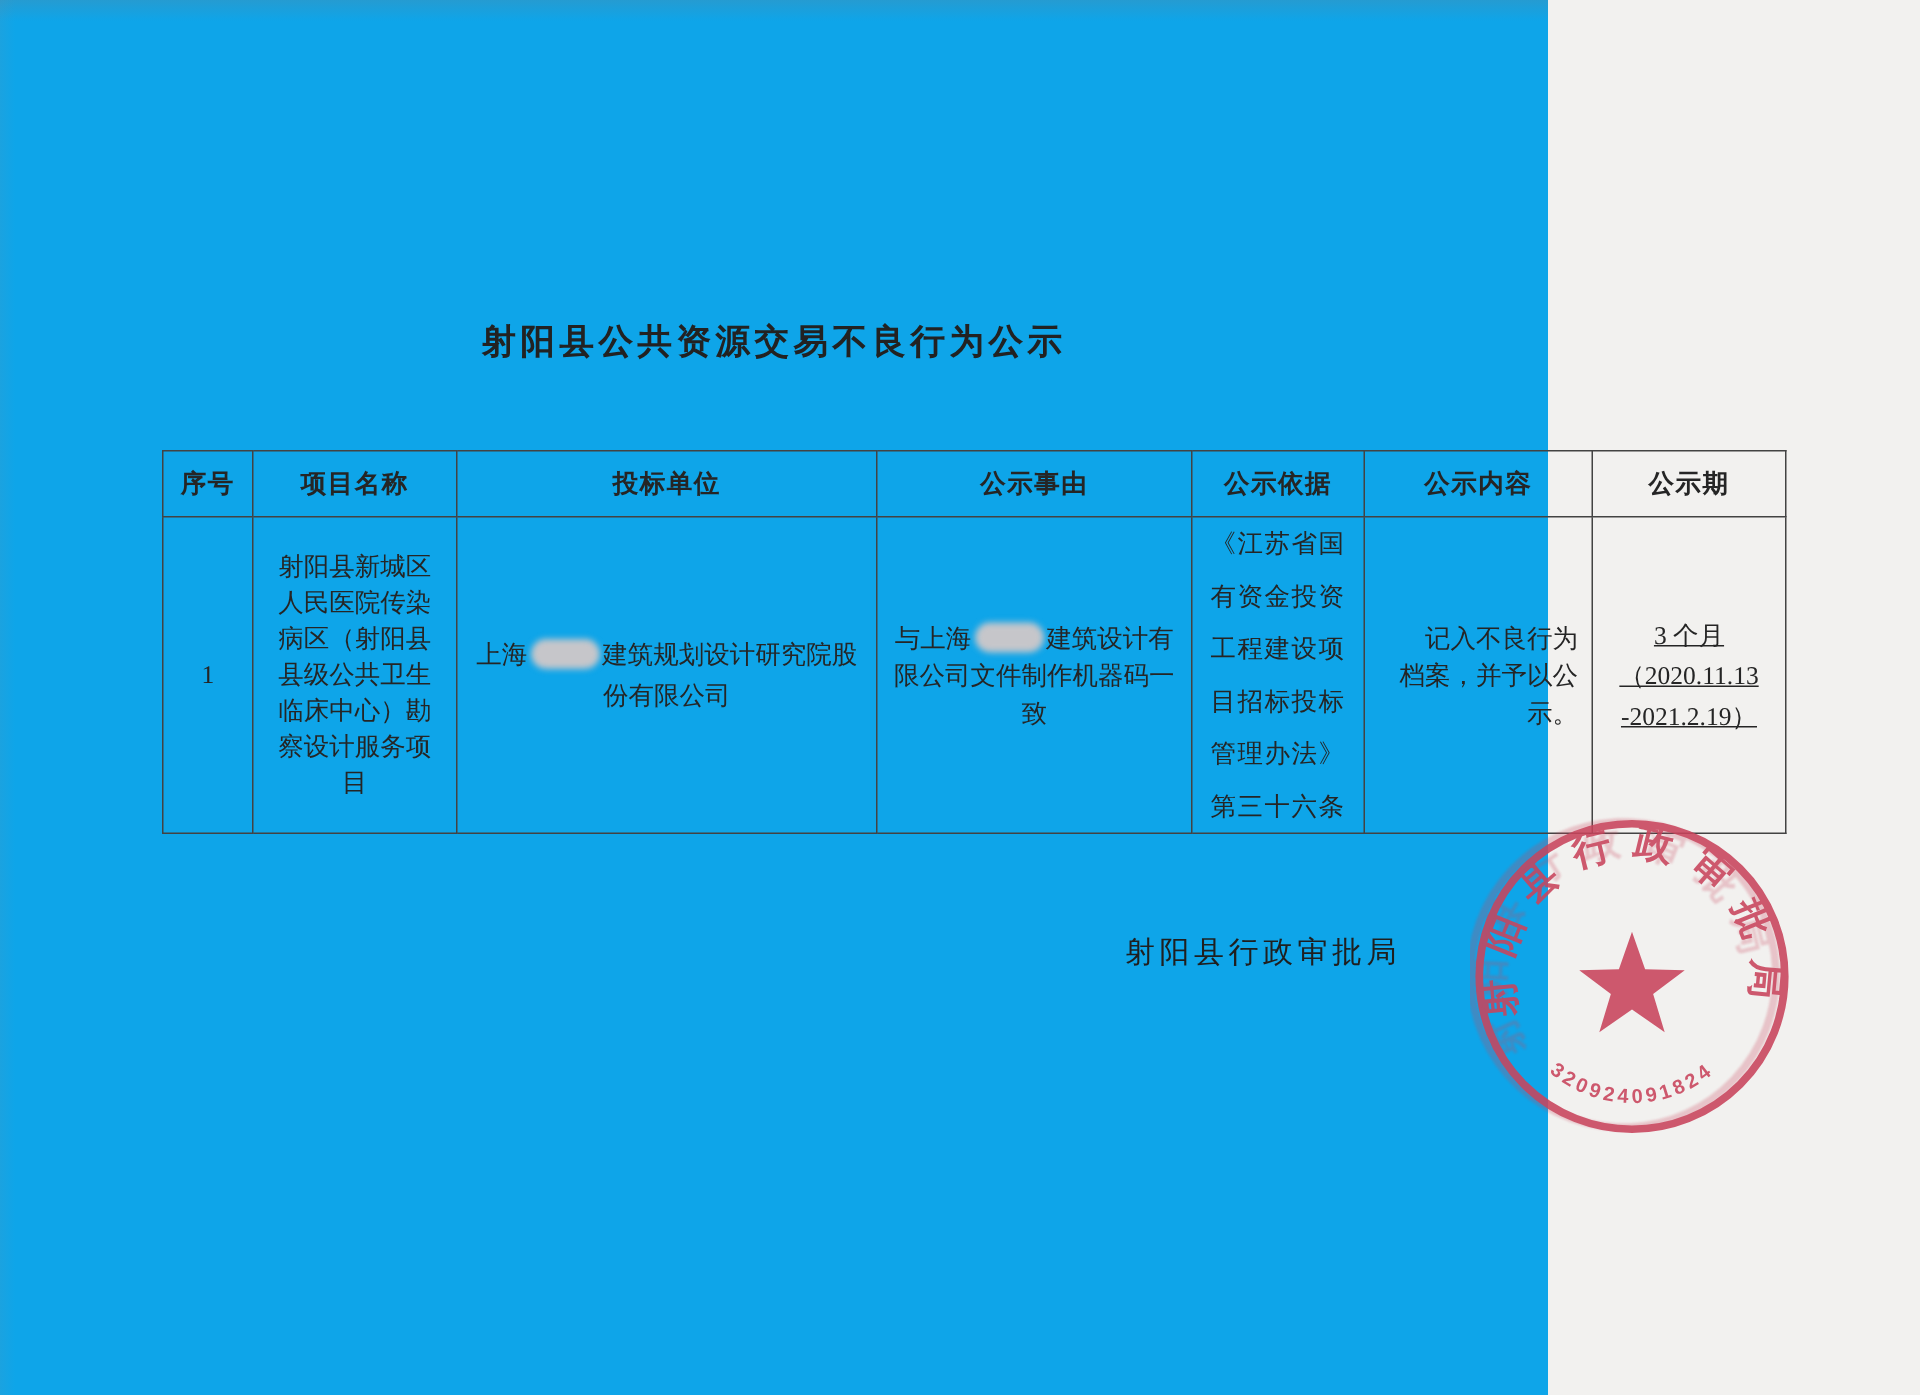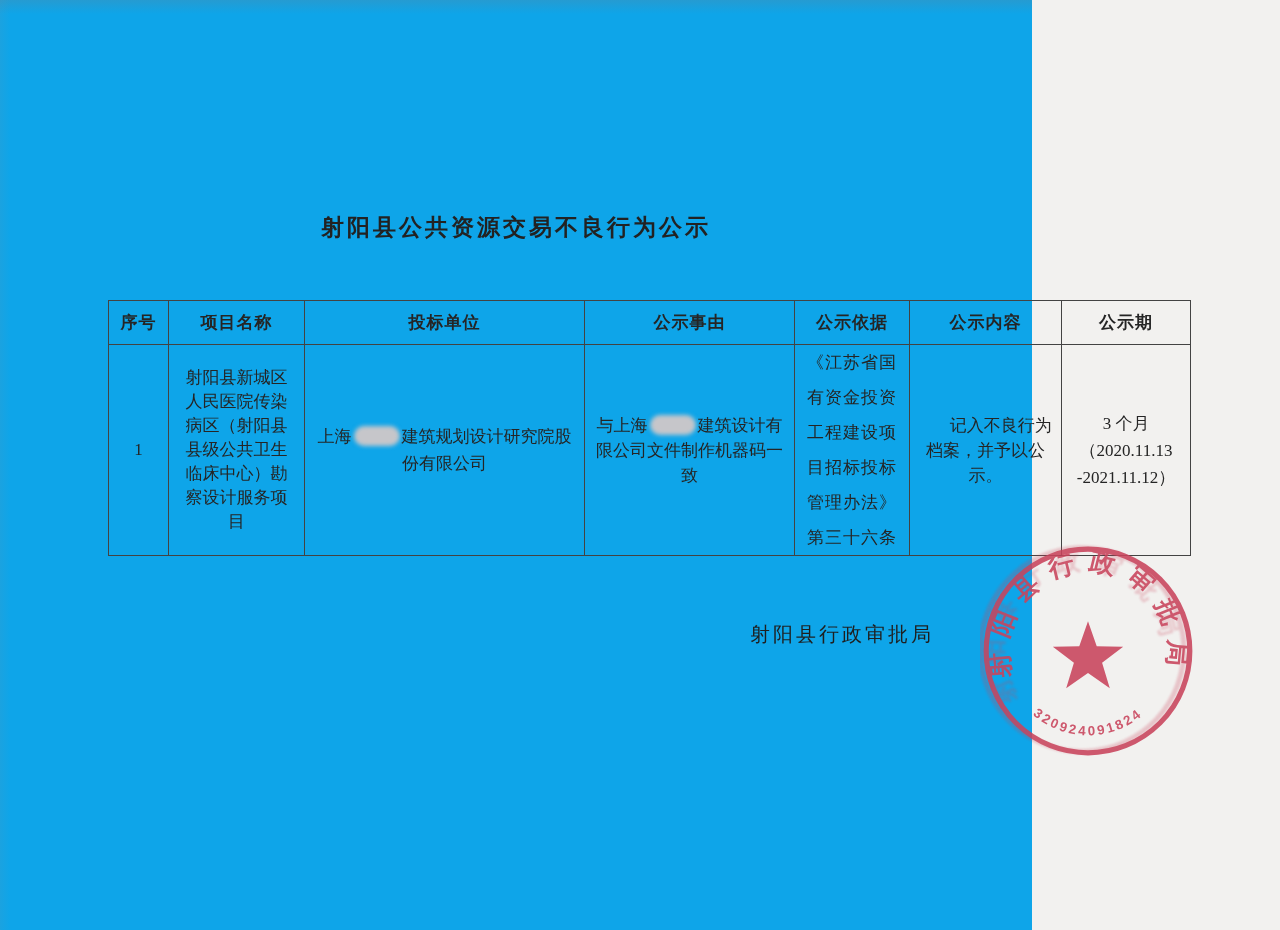--- a/index.html
+++ b/index.html
@@ -64,23 +64,23 @@
     height: 43px;
     font-weight: bold;
     letter-spacing: 1px;
   }
   .notice-table tbody td { height: 168px; }
 
   td.cell-project { padding: 16px 14px; line-height: 24px; }
   td.cell-bidder  { text-align: center; padding: 0 10px; line-height: 27px; margin-left: 20px; }
   td.cell-reason  { padding: 0 8px; line-height: 25px; }
   td.cell-basis   { padding: 0 10px; line-height: 35px; letter-spacing: 1px; }
-  td.cell-content { text-align: center; padding: 0 9px; line-height: 25px; }
+  td.cell-content { text-align: right; padding: 0 9px; line-height: 25px; }
   td.cell-content .indent { display: block; text-indent: 1.8em; }
-  td.cell-period  { line-height: 27px; }
+  td.cell-period  { line-height: 27px; text-decoration: underline; }
   td.cell-period span { display: block; }
 
   .redact {
     display: inline-block;
     width: 46px;
     height: 20px;
     margin: 0 2px;
     background: #c6c6ca;
     border-radius: 10px;
     filter: blur(2px);
@@ -159,21 +159,21 @@
         <td class="cell-reason">
           <span>与上海</span><span class="redact"></span><span>建筑设计有限公司文件制作机器码一致</span>
         </td>
         <td class="cell-basis">《江苏省国有资金投资工程建设项目招标投标管理办法》第三十六条</td>
         <td class="cell-content">
           <span class="indent">记入不良行为档案，并予以公示。</span>
         </td>
         <td class="cell-period">
           <span>3 个月</span>
           <span>（2020.11.13</span>
-          <span>-2021.11.12）</span>
+          <span>-2021.2.19）</span>
         </td>
       </tr>
     </tbody>
   </table>
 
   <div class="sig-issuer">射阳县行政审批局</div>
 
   <div class="seal">
     <svg viewBox="0 0 210 210" xmlns="http://www.w3.org/2000/svg">
       <defs>

